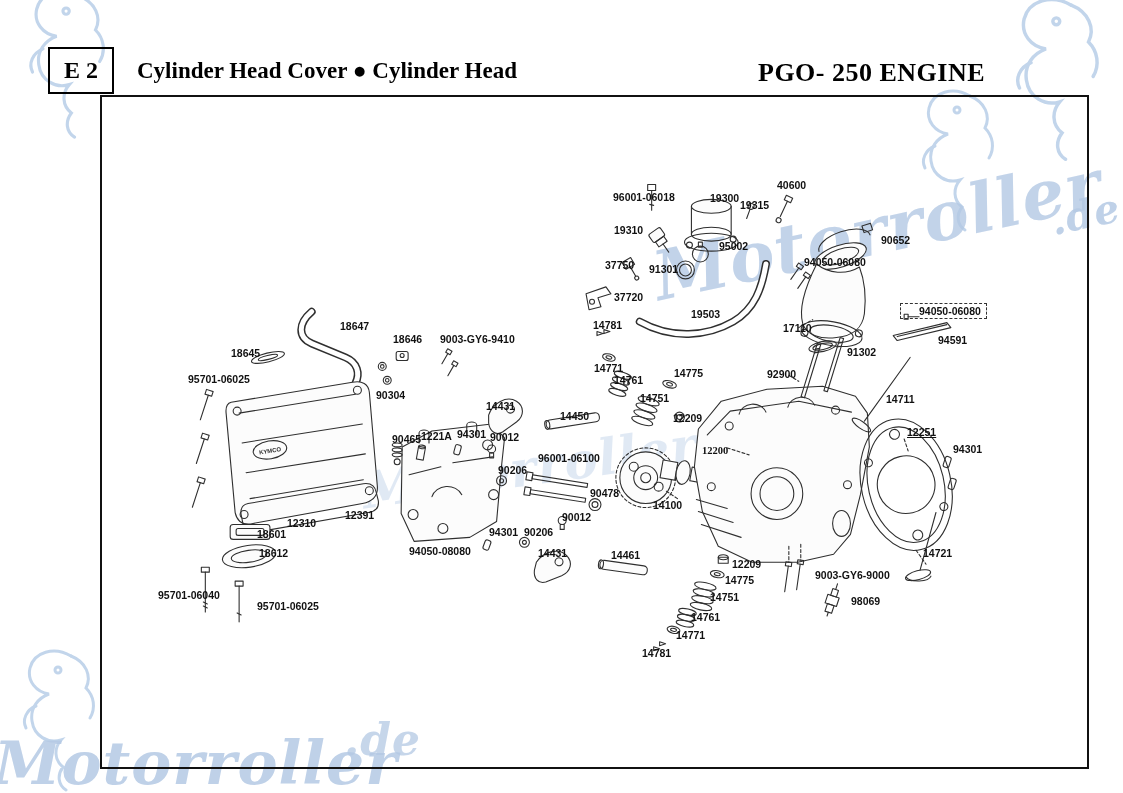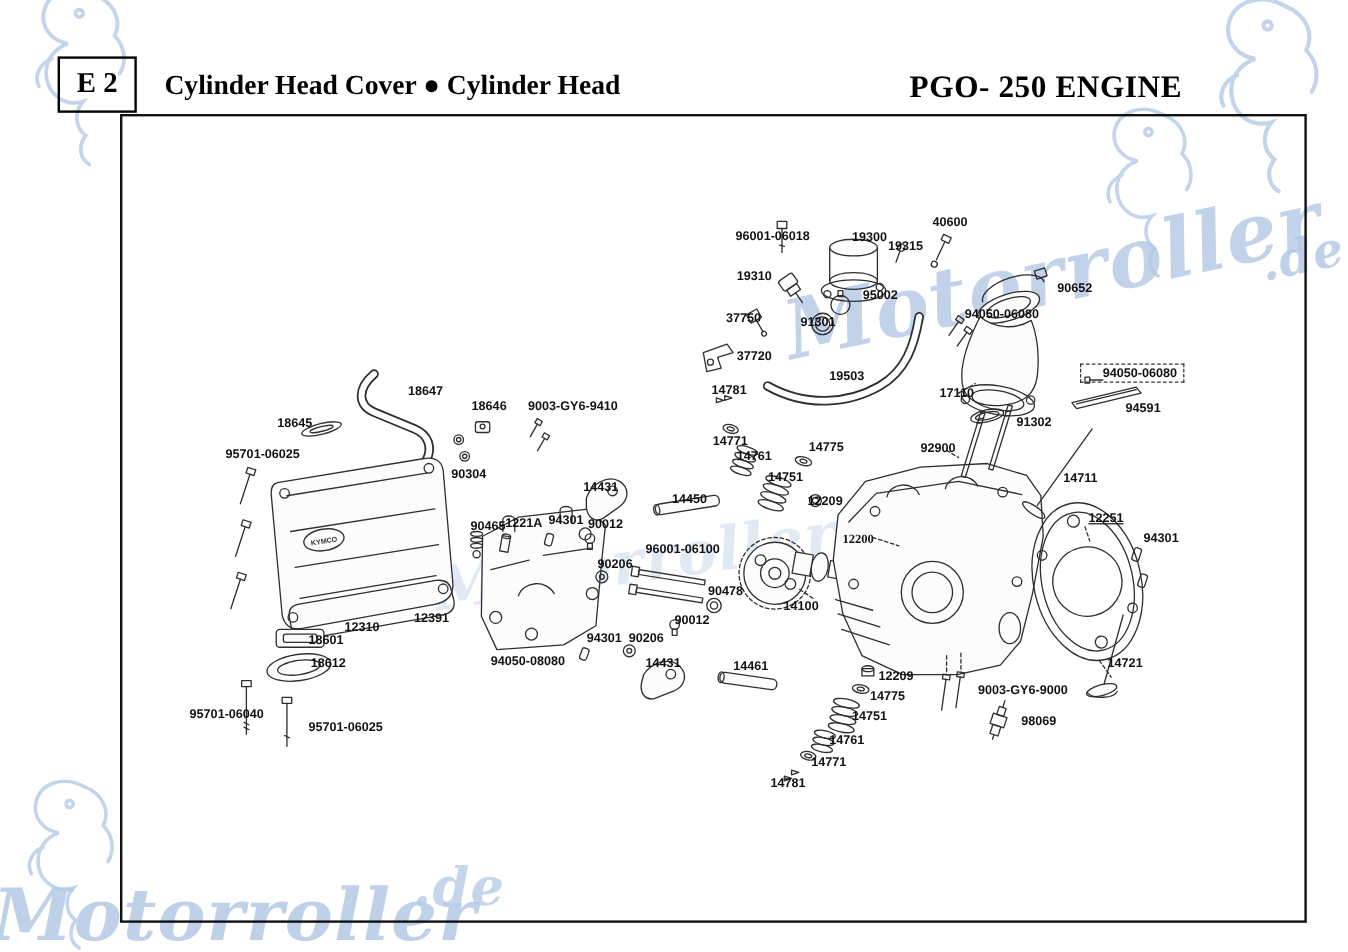--- a/index.html
+++ b/index.html
@@ -477,21 +477,21 @@
   </svg>
 
   <div class="labels">
       <span class="part-label" style="left: 478px; top: 100px; padding-left: 33px;">96001-06018</span>
       <span class="part-label" style="left: 608px; top: 101px;">19300</span>
       <span class="part-label" style="left: 638px; top: 95px; margin-top: 13px;">19315</span>
       <span class="part-label" style="left: 675px; top: 88px;">40600</span>
       <span class="part-label" style="left: 512px; top: 133px;">19310</span>
       <span class="part-label" style="left: 617px; top: 149px;">95002</span>
       <span class="part-label" style="left: 503px; top: 168px;">37750</span>
-      <span class="part-label" style="left: 565px; top: 172px; text-align: right;">91301</span>
+      <span class="part-label" style="left: 547px; top: 172px; text-align: right;">91301</span>
       <span class="part-label" style="left: 779px; top: 143px;">90652</span>
       <span class="part-label" style="left: 702px; top: 165px;">94050-06080</span>
       <span class="part-label" style="left: 512px; top: 200px;">37720</span>
       <span class="part-label" style="left: 589px; top: 217px;">19503</span>
       <span class="part-label" style="left: 681px; top: 231px;">17110</span>
       <span class="part-label boxed" style="left: 798px; top: 214px;">94050-06080</span>
       <span class="part-label" style="left: 745px; top: 255px;">91302</span>
       <span class="part-label" style="left: 836px; top: 243px;">94591</span>
       <span class="part-label" style="left: 238px; top: 229px;">18647</span>
       <span class="part-label" style="left: 291px; top: 242px;">18646</span>

